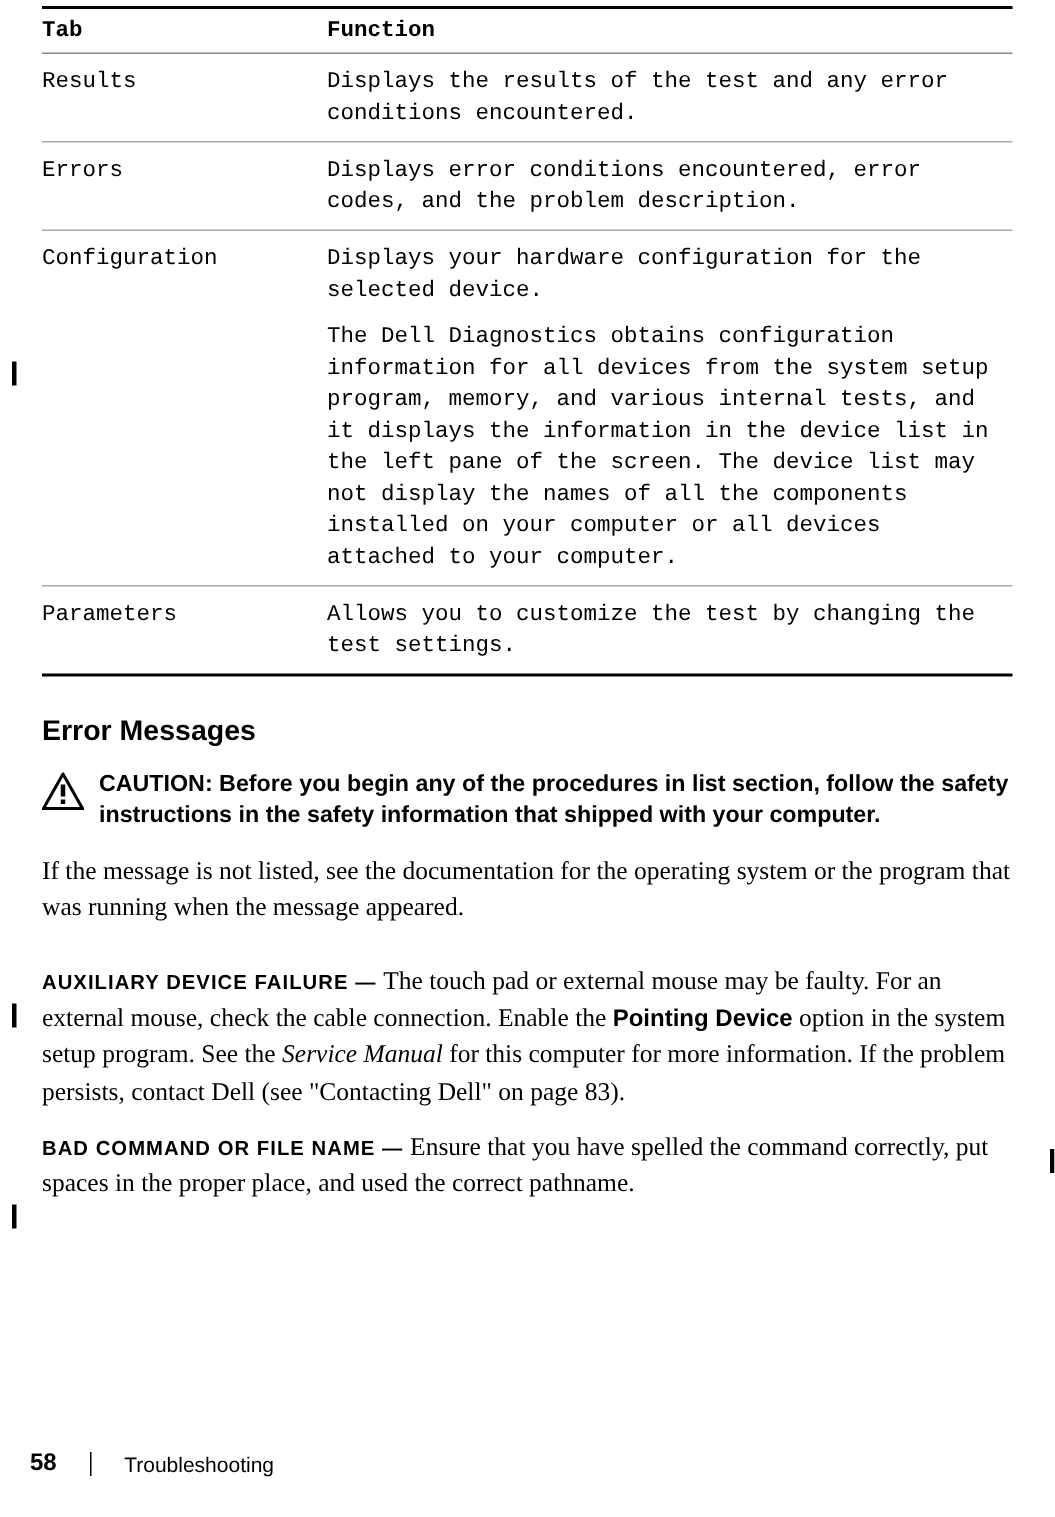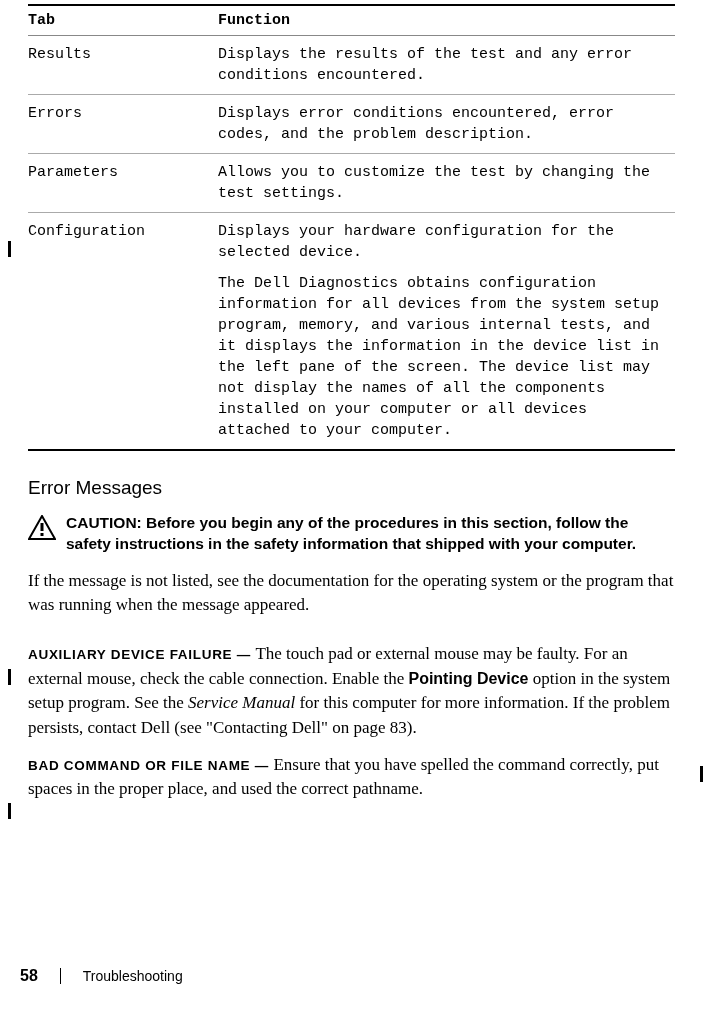--- a/index.html
+++ b/index.html
@@ -63,21 +63,21 @@
       line-height: 1.4;
     }
     td p {
       margin-bottom: 10px;
     }
     td p:last-child {
       margin-bottom: 0;
     }
     .section-heading {
       font-family: Arial, Helvetica, sans-serif;
-      font-weight: normal;
+      font-weight: bold;
       font-size: 19px;
       margin-top: 26px;
       margin-bottom: 14px;
     }
     .caution-block {
       display: flex;
       align-items: flex-start;
       margin-bottom: 14px;
     }
     .caution-icon {
@@ -169,43 +169,43 @@
   <tbody>
     <tr>
       <td>Results</td>
       <td>Displays the results of the test and any error conditions encountered.</td>
     </tr>
     <tr>
       <td>Errors</td>
       <td>Displays error conditions encountered, error codes, and the problem description.</td>
     </tr>
     <tr>
-      <td>Parameters</td>
-      <td>Allows you to customize the test by changing the test settings.</td>
-    </tr>
-    <tr>
       <td>Configuration</td>
       <td>
         <p>Displays your hardware configuration for the selected device.</p>
         <p>The Dell Diagnostics obtains configuration information for all devices from the system setup program, memory, and various internal tests, and it displays the information in the device list in the left pane of the screen. The device list may not display the names of all the components installed on your computer or all devices attached to your computer.</p>
       </td>
+    </tr>
+    <tr>
+      <td>Parameters</td>
+      <td>Allows you to customize the test by changing the test settings.</td>
     </tr>
   </tbody>
 </table>
 
 <h2 class="section-heading">Error Messages</h2>
 
 <div class="caution-block">
   <svg class="caution-icon" viewBox="0 0 28 26">
     <polygon points="14,1 27,24 1,24" fill="none" stroke="#000" stroke-width="2"></polygon>
     <rect x="12.5" y="8" width="3" height="8" fill="#000"></rect>
     <rect x="12.5" y="18" width="3" height="3" fill="#000"></rect>
   </svg>
   <div class="caution-text">
-    <span class="caution-label">CAUTION: </span><span>Before you begin any of the procedures in this section, follow the safety instructions in the safety information that shipped with your computer.</span>
+    <span class="caution-label">CAUTION: </span><span>Before you begin any of the procedures in list section, follow the safety instructions in the safety information that shipped with your computer.</span>
   </div>
 </div>
 
 <p class="body-para">If the message is not listed, see the documentation for the operating system or the program that was running when the message appeared.</p>
 
 <p class="msg-para">
   <span class="msg-label">AUXILIARY DEVICE FAILURE — </span><span>The touch pad or external mouse may be faulty. For an external mouse, check the cable connection. Enable the </span><span class="bold-inline">Pointing Device</span><span> option in the system setup program. See the </span><span class="italic-inline">Service Manual</span><span> for this computer for more information. If the problem persists, contact Dell (see "Contacting Dell" on page 83).</span>
 </p>
 
 <p class="msg-para">

